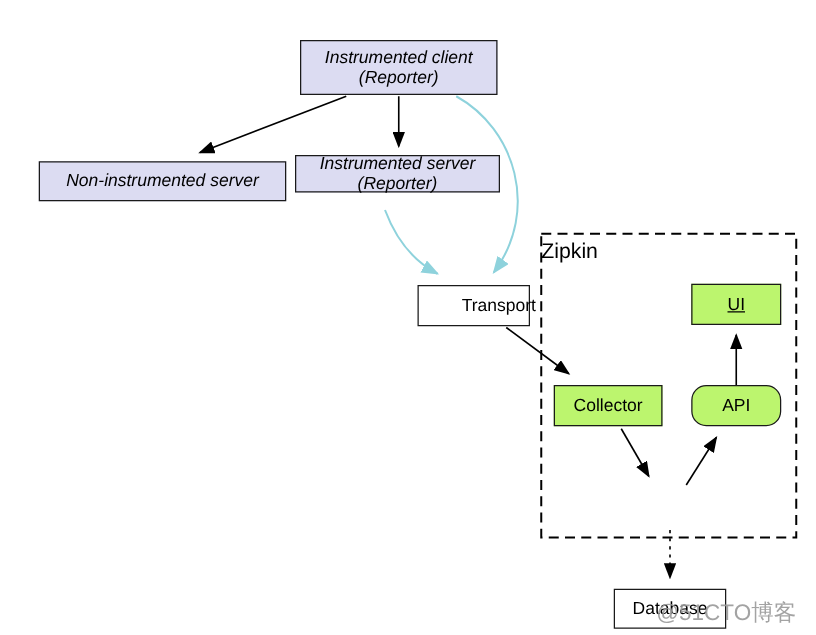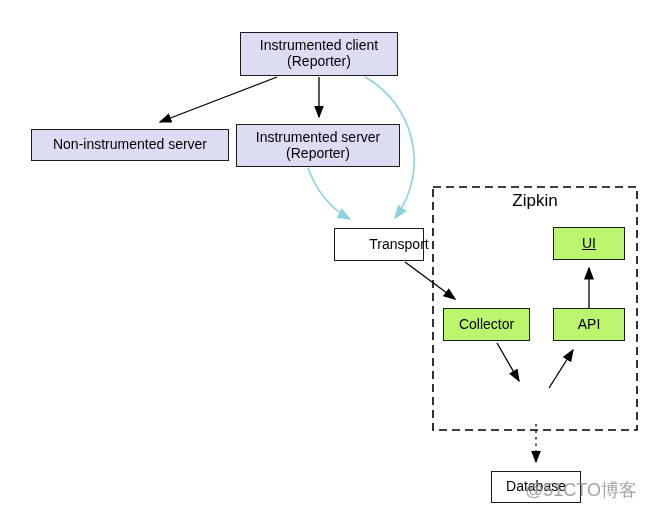--- a/index.html
+++ b/index.html
@@ -22,38 +22,38 @@
     border: 1.5px solid var(--border, #1a1a1a);
     display: flex;
     flex-direction: column;
     align-items: center;
     justify-content: center;
     text-align: center;
     font-size: 14px;
     line-height: 1.14;
     color: #000000;
   }
-  .node.lavender { background: var(--instrumented-fill, #dcdcf2); }
+  .node.lavender { background: var(--instrumented-fill, #dcdcf2); font-style: italic; }
   .node.green    { background: var(--zipkin-component-fill, #bcf56e); }
   .node.plain    { background: var(--plain-fill, #ffffff); }
 
   .node.client        { left: 240px; top: 32px;  width: 158px; height: 44px; }
   .node.nonserver     { left: 31px;  top: 129px; width: 198px; height: 32px; }
-  .node.server        { left: 236px; top: 124px; width: 164px; height: 43px; }
+  .node.server        { left: 236px; top: 124px; width: 164px; height: 30px; }
   .node.transport     { left: 334px; top: 228px; width: 90px;  height: 33px; padding-left: 40px; }
   .node.ui            { left: 553px; top: 227px; width: 72px;  height: 33px; text-decoration: underline; }
   .node.collector     { left: 443px; top: 308px; width: 87px;  height: 33px; }
-  .node.api           { left: 553px; top: 308px; width: 72px;  height: 33px; }
+  .node.api           { left: 553px; top: 308px; width: 72px;  height: 33px; border-radius: 12px; }
   .node.storage       { left: 497px; top: 390px; width: 78px;  height: 32px; }
   .node.database      { left: 491px; top: 471px; width: 90px;  height: 32px; }
 
   #zipkin-label {
     position: absolute;
     left: 433px; top: 191px; width: 204px;
-    text-align: center;
+    text-align: left;
     font-size: 17px;
     color: #000000;
   }
   #watermark {
     position: absolute;
     left: 525px; top: 478px;
     font-size: 18px;
     color: var(--watermark-gray, #9a9a9a);
     opacity: 0.9;
     white-space: nowrap;

